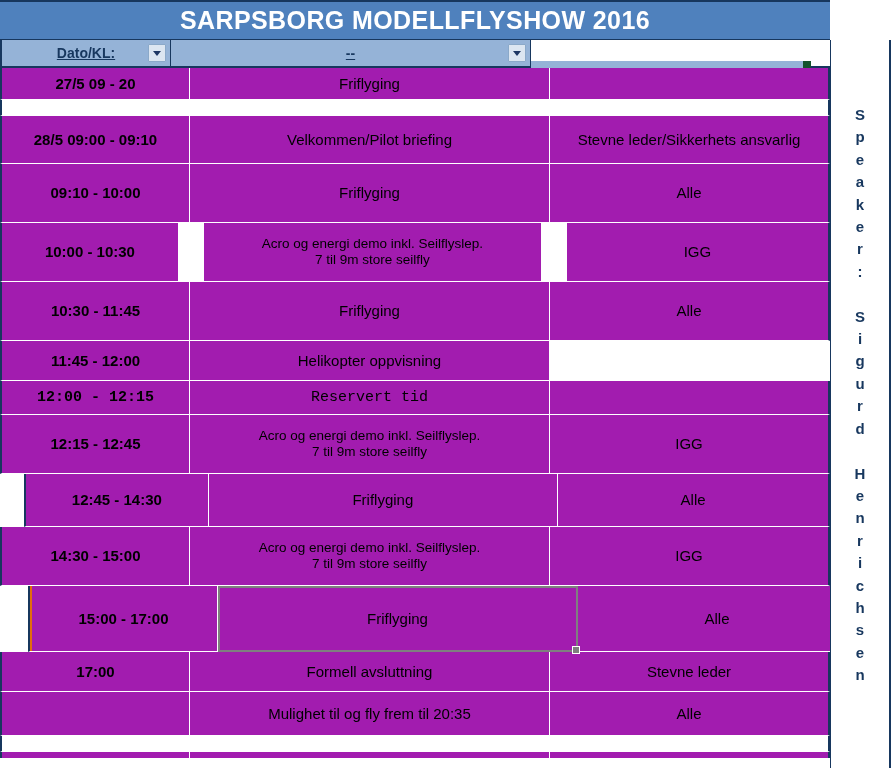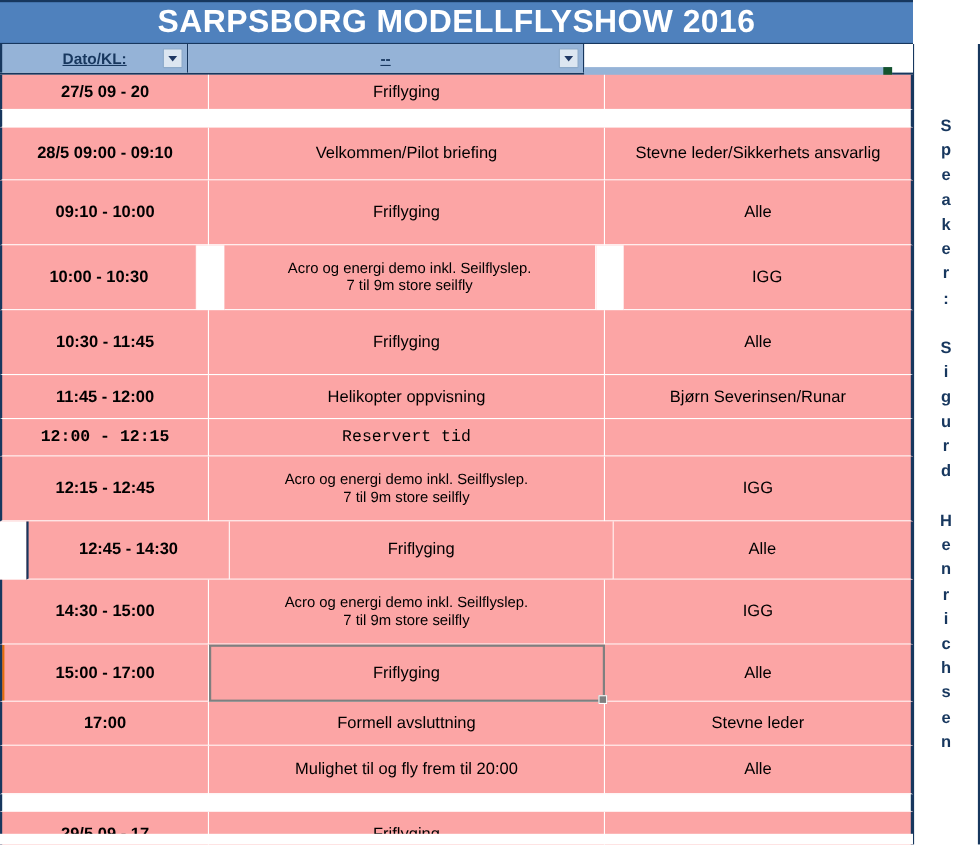--- a/index.html
+++ b/index.html
@@ -26,21 +26,21 @@
     height: 40px;
     background: #4f81bd;
     border-top: 2px solid #17375e;
     border-bottom: 1px solid #17375e;
     display: flex;
     align-items: center;
     justify-content: center;
   }
   .title-bar .title-text {
     color: #ffffff;
-    font-size: 29px;
+    font-size: 25px;
     font-weight: bold;
     letter-spacing: 0.4px;
     white-space: nowrap;
   }
   .title-right-gap {
     position: absolute;
     left: 830px;
     top: 0;
     width: 61px;
     height: 40px;
@@ -102,21 +102,21 @@
     position: absolute;
     left: 0;
     top: 68px;
     width: 830px;
   }
   .row {
     display: flex;
     width: 830px;
   }
   .cell {
-    background: #fca5a5;
+    background: #a21caf;
     border-bottom: 1px solid #ffffff;
     border-right: 1px solid #ffffff;
     display: flex;
     align-items: center;
     justify-content: center;
     text-align: center;
     color: #000000;
     font-size: 15px;
     padding: 2px 6px;
     line-height: 1.15;
@@ -245,21 +245,20 @@
         <div class="cell c3">IGG</div>
       </div>
       <div class="row" style="height: 59px;">
         <div class="cell c1">10:30 - 11:45</div>
         <div class="cell c2">Friflyging</div>
         <div class="cell c3">Alle</div>
       </div>
       <div class="row" style="height: 40px;">
         <div class="cell c1">11:45 - 12:00</div>
         <div class="cell c2">Helikopter oppvisning</div>
-        <div class="cell c3">Bjørn Severinsen/Runar</div>
       </div>
       <div class="row" style="height: 34px; font-family: Liberation Mono, monospace;">
         <div class="cell c1">12:00 - 12:15</div>
         <div class="cell c2">Reservert tid</div>
         <div class="cell c3"></div>
       </div>
       <div class="row" style="height: 59px;">
         <div class="cell c1">12:15 - 12:45</div>
         <div class="cell c2 small">
           <div>
@@ -277,33 +276,33 @@
       <div class="row" style="height: 59px;">
         <div class="cell c1">14:30 - 15:00</div>
         <div class="cell c2 small">
           <div>
             <div>Acro og energi demo inkl. Seilflyslep.</div>
             <div>7 til 9m store seilfly</div>
           </div>
         </div>
         <div class="cell c3">IGG</div>
       </div>
-      <div class="row selected" style="height: 52px;">
+      <div class="row selected" style="height: 66px; margin-left: 28px;">
         <div class="cell c1">15:00 - 17:00</div>
         <div class="cell c2 sel-outline">Friflyging</div>
         <div class="cell c3">Alle</div>
       </div>
       <div class="row" style="height: 40px;">
         <div class="cell c1">17:00</div>
         <div class="cell c2">Formell avsluttning</div>
         <div class="cell c3">Stevne leder</div>
       </div>
       <div class="row" style="height: 44px;">
         <div class="cell c1"></div>
-        <div class="cell c2">Mulighet til og fly frem til 20:00</div>
+        <div class="cell c2">Mulighet til og fly frem til 20:35</div>
         <div class="cell c3">Alle</div>
       </div>
       <div class="row gap" style="height: 16px;">
         <div class="cell c1"></div>
         <div class="cell c2"></div>
         <div class="cell c3"></div>
       </div>
       <div class="row" style="height: 42px;">
         <div class="cell c1">29/5 09 - 17</div>
         <div class="cell c2">Friflyging</div>

